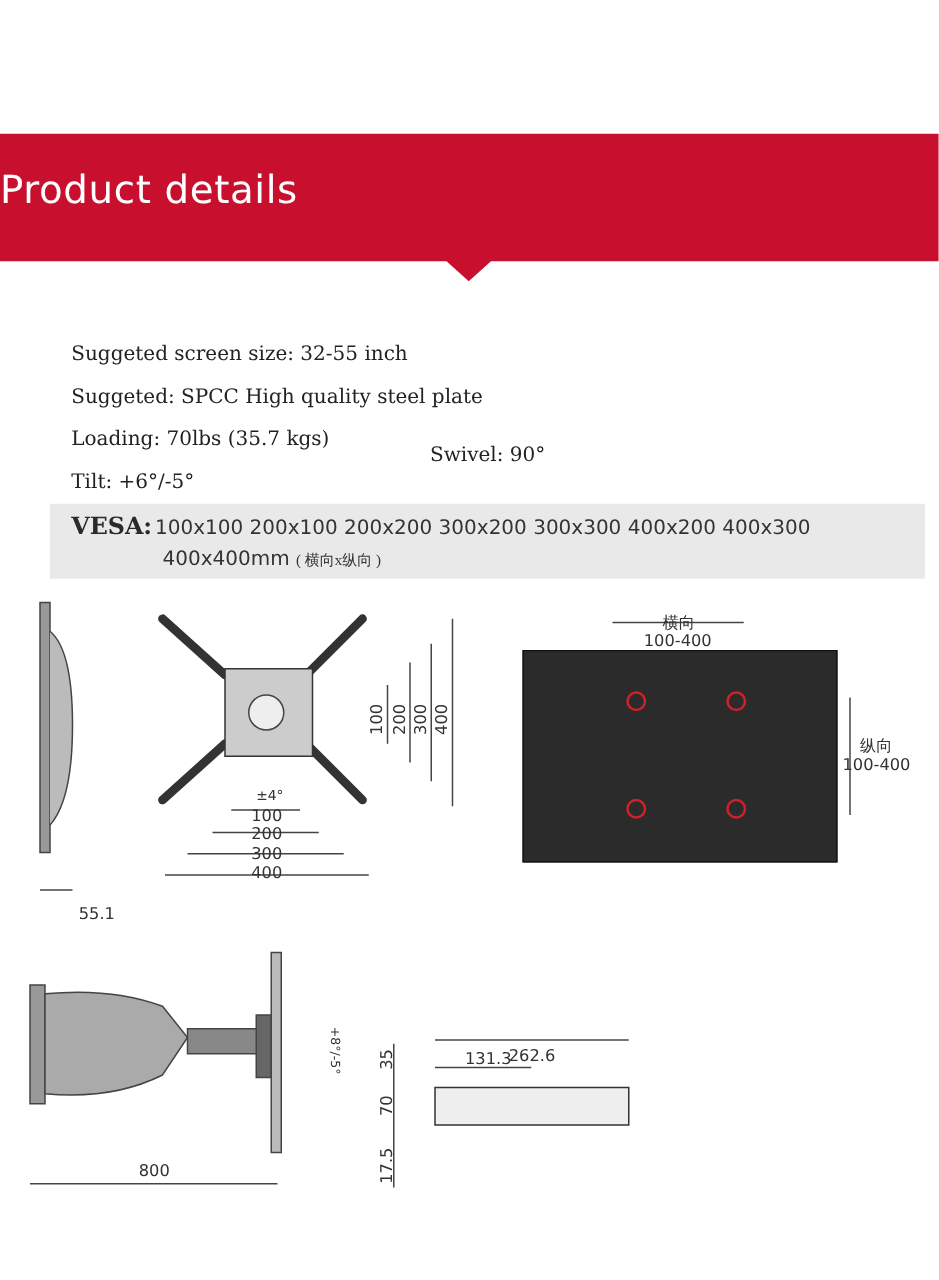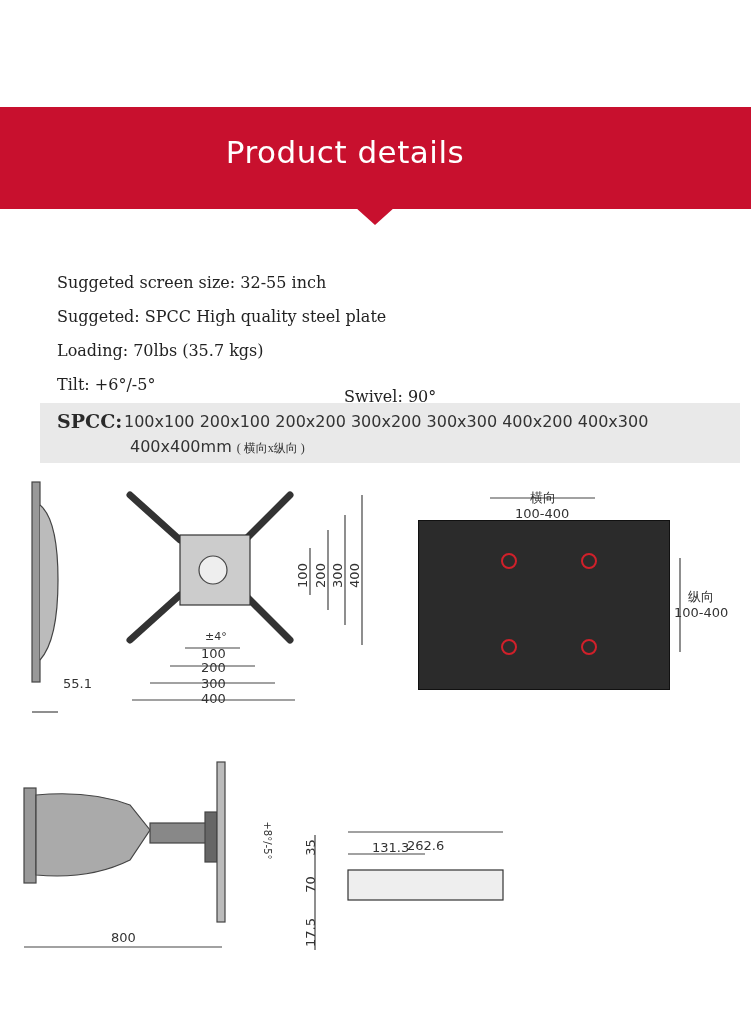--- a/index.html
+++ b/index.html
@@ -1,21 +1,21 @@
 <!DOCTYPE html>
 <html><head>
 <meta charset="utf-8">
 <style>
   html, body { margin:0; padding:0; }
   body { width:751px; height:1024px; background:#ffffff; position:relative; overflow:hidden;
          font-family:"DejaVu Sans", sans-serif; color:#222; }
   .banner { position:absolute; left:0; top:107px; width:751px; height:102px; background:#c8102e; }
   .banner-notch { position:absolute; left:355px; top:207px; width:0; height:0;
                   border-left:20px solid transparent; border-right:20px solid transparent; border-top:18px solid #c8102e; }
-  .banner-title { position:absolute; left:0; top:134px; width:690px; text-align:center; color:#fff;
+  .banner-title { position:absolute; left:0; top:134px; width:690px; color:#fff;
                   font-family:"DejaVu Sans", sans-serif; font-size:31px; font-weight:normal; letter-spacing:0.5px; }
   .spec { position:absolute; left:57px; font-size:16px; color:#222; font-family:"DejaVu Serif", serif; }
   .vesa-box { position:absolute; left:40px; top:403px; width:700px; height:60px; background:#e9e9e9; }
   .vesa-label { position:absolute; left:57px; top:410px; font-size:19px; font-family:"DejaVu Serif", serif; font-weight:bold; color:#2a2a2a; }
   .vesa-values { position:absolute; left:124px; top:412px; font-size:16px; color:#333; }
   .vesa-line2 { position:absolute; left:130px; top:437px; font-size:16px; color:#333; }
   .vesa-note { font-size:12px;font-family:Liberation Serif, serif; }
   .dim { position:absolute; font-size:13px; color:#333; font-family:"DejaVu Sans", sans-serif; }
   .tv { position:absolute; left:418px; top:520px; width:250px; height:168px; background:#2b2b2b; border:1px solid #111; }
   .hole { position:absolute; width:16px; height:16px; border:2px solid #d0202a; border-radius:50%; box-sizing:border-box; }
@@ -25,24 +25,24 @@
 <body>
 
 <div class="banner"></div>
 <div class="banner-notch"></div>
 <div class="banner-title">Product details</div>
 
 <div class="spec" style="top:273px">Suggeted screen size: 32-55 inch</div>
 <div class="spec" style="top:307px">Suggeted: SPCC High quality steel plate</div>
 <div class="spec" style="top:341px">Loading: 70lbs (35.7 kgs)</div>
 <div class="spec" style="top:375px">Tilt: +6°/-5°</div>
-<div class="spec" style="top:387px; left:344px">Swivel: 90°</div>
+<div class="spec" style="top:354px; left:344px">Swivel: 90°</div>
 
 <div class="vesa-box"></div>
-<div class="vesa-label">SPCC:</div>
+<div class="vesa-label">VESA:</div>
 <div class="vesa-values">100x100 200x100 200x200 300x200 300x300 400x200 400x300</div>
 <div class="vesa-line2">
   <span>400x400mm</span>
   <span class="vesa-note">( 横向x纵向 )</span>
 </div>
 
 <svg width="751" height="1024">
   <g stroke="#444" stroke-width="1.2" fill="none">
 
     <rect x="32" y="482" width="8" height="200" fill="#999"></rect>
@@ -78,21 +78,21 @@
     <rect x="217" y="762" width="8" height="160" fill="#bbb"></rect>
     <line x1="24" y1="947" x2="222" y2="947"></line>
 
     <rect x="348" y="870" width="155" height="30" fill="#eee" stroke="#333"></rect>
     <line x1="348" y1="832" x2="503" y2="832"></line>
     <line x1="348" y1="854" x2="425" y2="854"></line>
     <line x1="315" y1="835" x2="315" y2="950"></line>
   </g>
 </svg>
 
-<div class="dim" style="left:63px; top:676px">55.1</div>
+<div class="dim" style="left:63px; top:724px">55.1</div>
 <div class="dim" style="left:205px; top:630px; font-size:11px">±4°</div>
 <div class="dim" style="left:201px; top:646px">100</div>
 <div class="dim" style="left:201px; top:660px">200</div>
 <div class="dim" style="left:201px; top:676px">300</div>
 <div class="dim" style="left:201px; top:691px">400</div>
 <div class="dim" style="left:290px; top:568px; transform:rotate(-90deg)">100</div>
 <div class="dim" style="left:308px; top:568px; transform:rotate(-90deg)">200</div>
 <div class="dim" style="left:325px; top:568px; transform:rotate(-90deg)">300</div>
 <div class="dim" style="left:342px; top:568px; transform:rotate(-90deg)">400</div>
 

